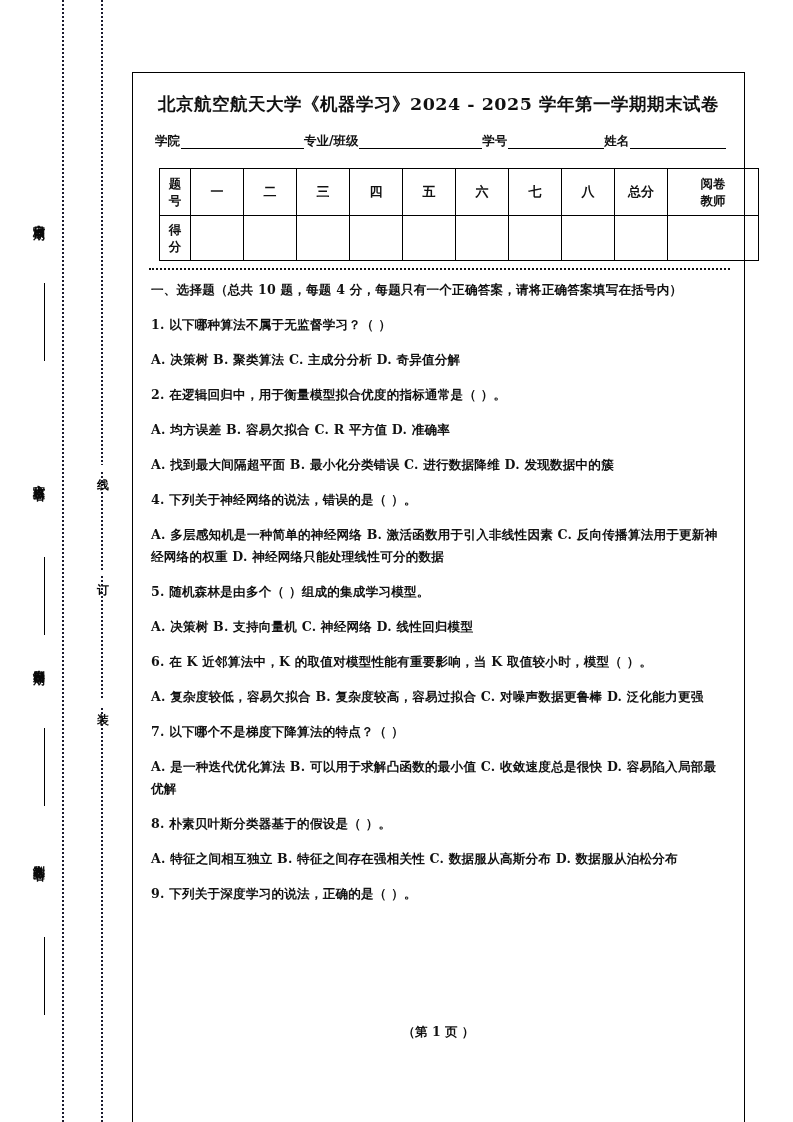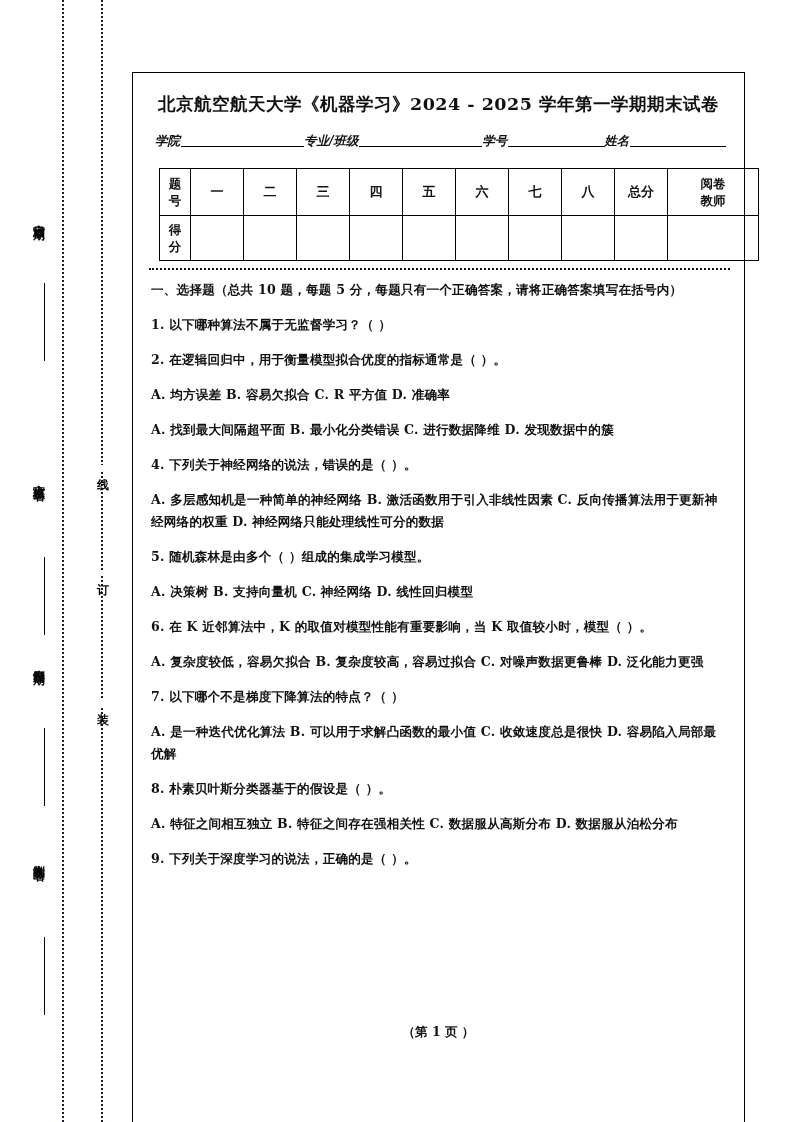--- a/index.html
+++ b/index.html
@@ -86,23 +86,22 @@
     letter-spacing: 0.5px;
   }
 
   
   #info-row {
     margin: 14px 18px 0 22px;
     font-size: 12.5px;
     font-family: "DejaVu Serif", serif;
     font-weight: bold;
     display: flex;
-    align-items: flex-start;
+    align-items: center;
     white-space: nowrap;
-    font-style: italic;
   }
   #info-row .lbl { flex: 0 0 auto; padding-right: 1px; }
   #info-row .blank {
     border-bottom: 1px solid #000;
     height: 13px;
   }
   .blank-col { flex: 1 1 0; }
   .blank-xs  { flex: 0.78 1 0; }
 
   
@@ -252,23 +251,24 @@
         <td class="col"></td>
         <td class="last"></td>
       </tr>
     </tbody>
       </table>
   </div>
 
   <div id="dash-sep"></div>
 
   <div id="qbody">
-    <div class="sec-head">一、选择题（总共 10 题，每题 5 分，每题只有一个正确答案，请将正确答案填写在括号内）</div>
+    <div class="sec-head">一、选择题（总共 10 题，每题 4 分，每题只有一个正确答案，请将正确答案填写在括号内）</div>
 
     <div class="qline"><span>1.</span> <span>以下哪种算法不属于无监督学习？（    ）</span></div>
+    <div class="opts">A. 决策树    B. 聚类算法    C. 主成分分析    D. 奇异值分解</div>
 
     <div class="qline"><span>2.</span> <span>在逻辑回归中，用于衡量模型拟合优度的指标通常是（    ）。</span></div>
     <div class="opts">A. 均方误差    B. 容易欠拟合    C. R 平方值    D. 准确率</div>
 
     <div class="opts">A. 找到最大间隔超平面    B. 最小化分类错误    C. 进行数据降维    D. 发现数据中的簇</div>
 
     <div class="qline"><span>4.</span> <span>下列关于神经网络的说法，错误的是（    ）。</span></div>
     <div class="opts">A. 多层感知机是一种简单的神经网络    B. 激活函数用于引入非线性因素    C. 反向传播算法用于更新神经网络的权重    D. 神经网络只能处理线性可分的数据</div>
 
     <div class="qline"><span>5.</span> <span>随机森林是由多个（    ）组成的集成学习模型。</span></div>

